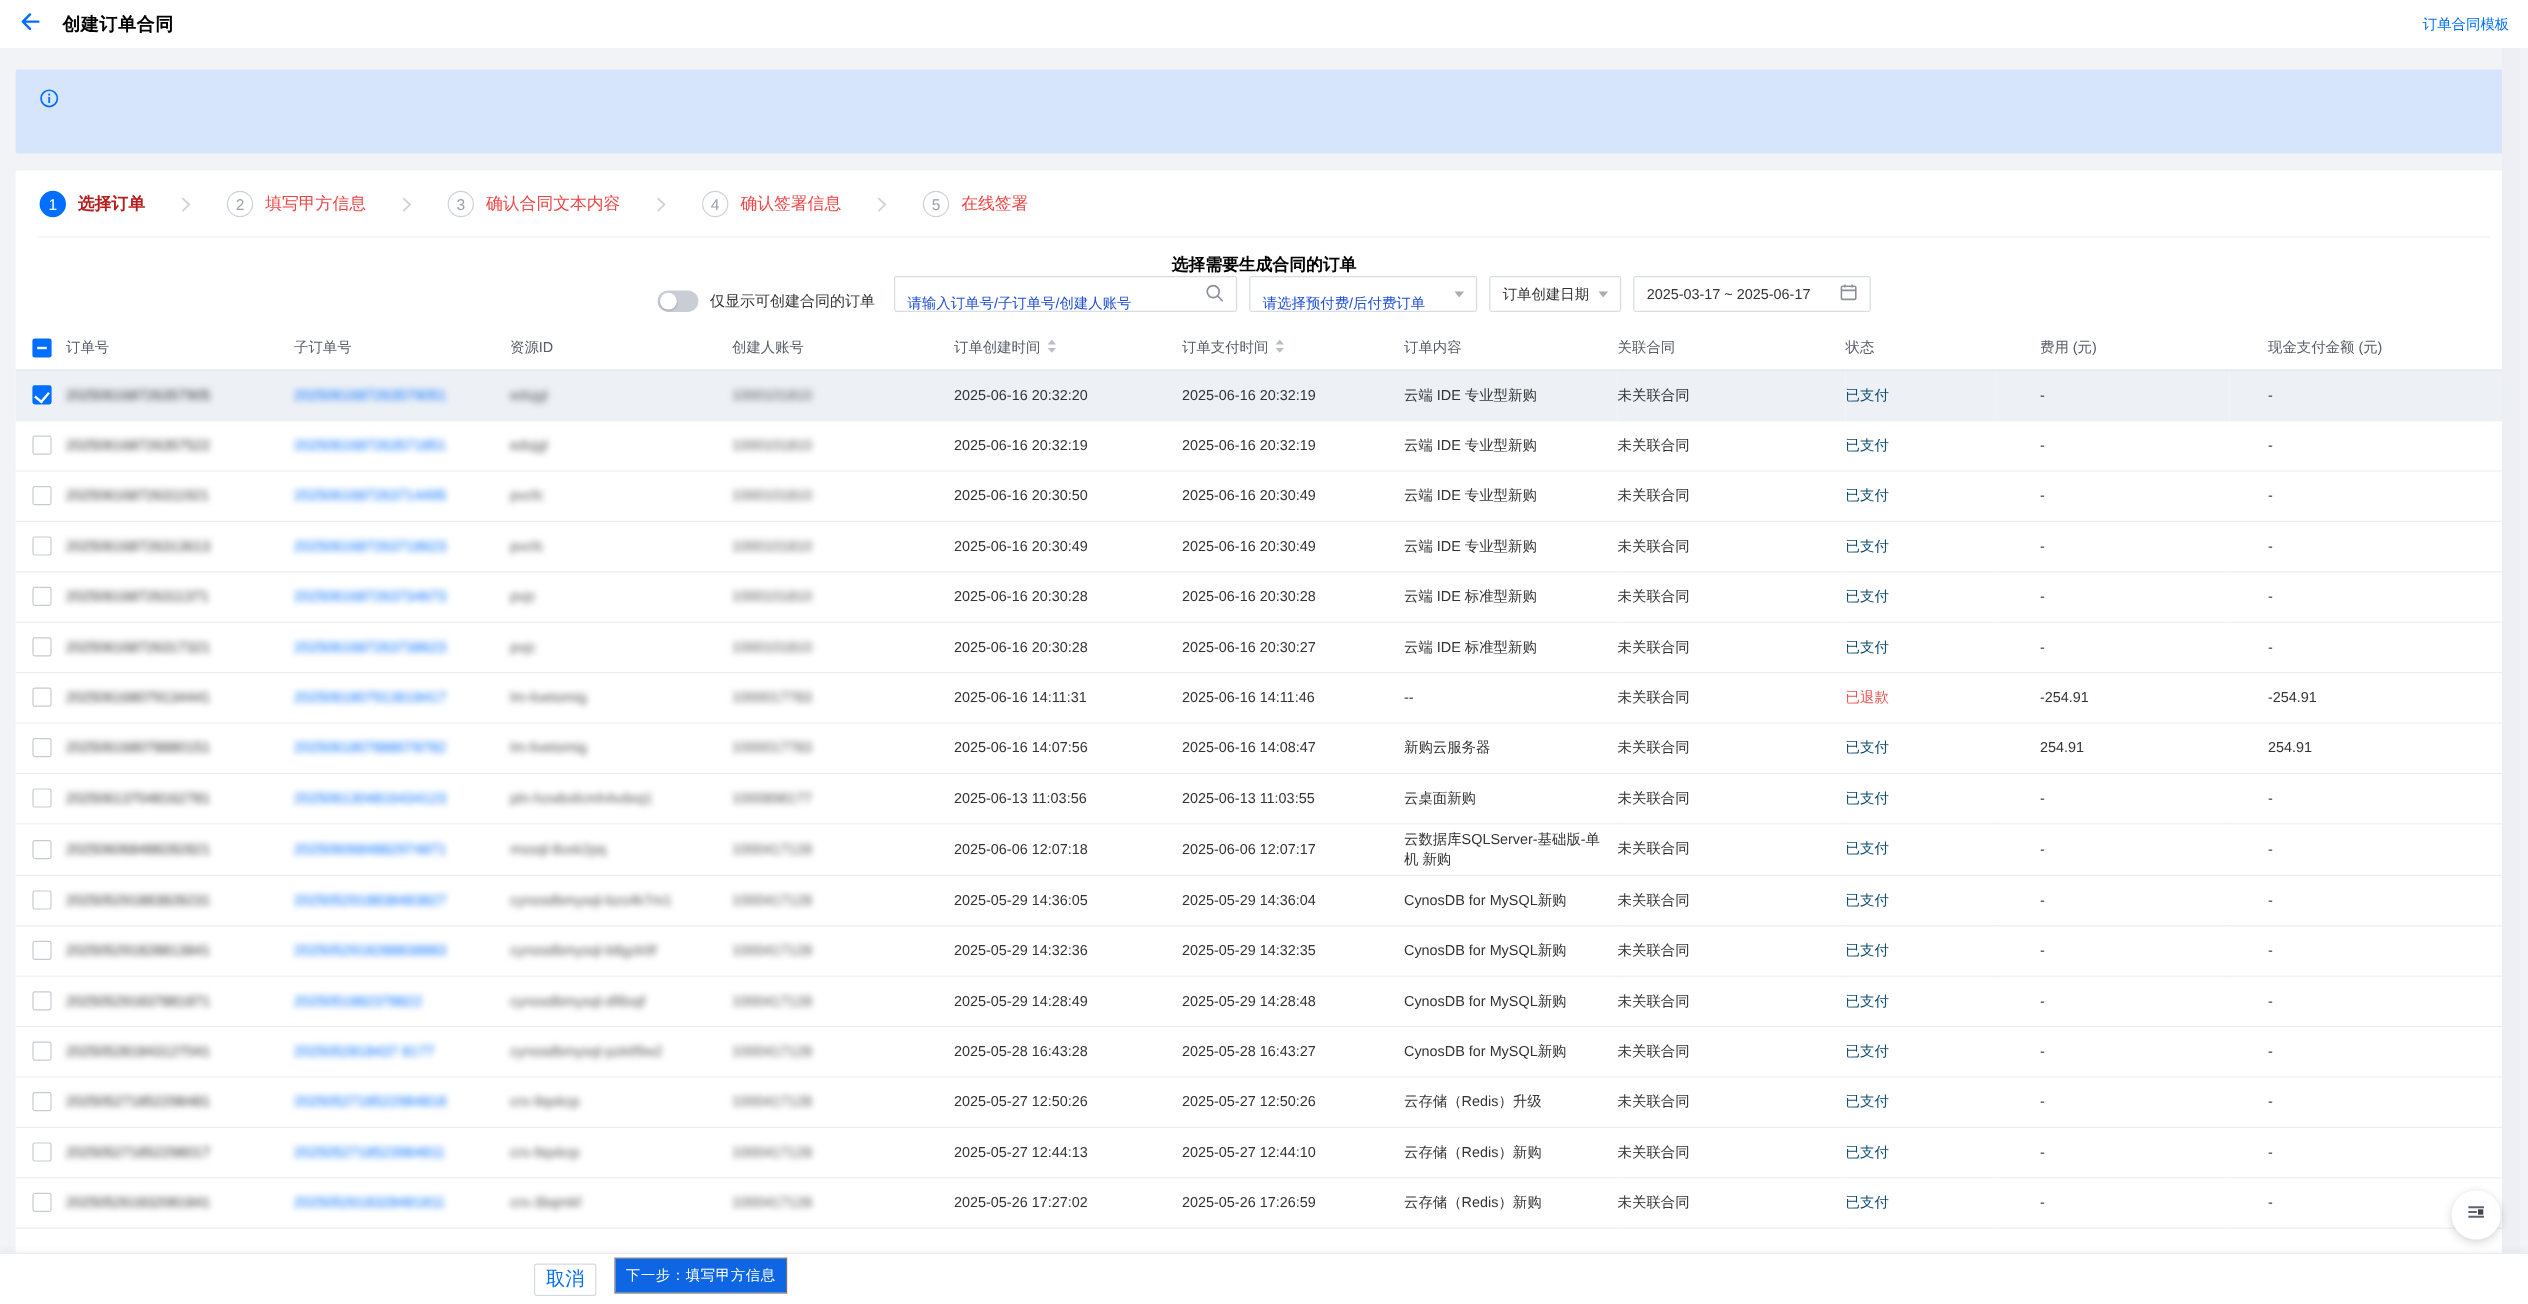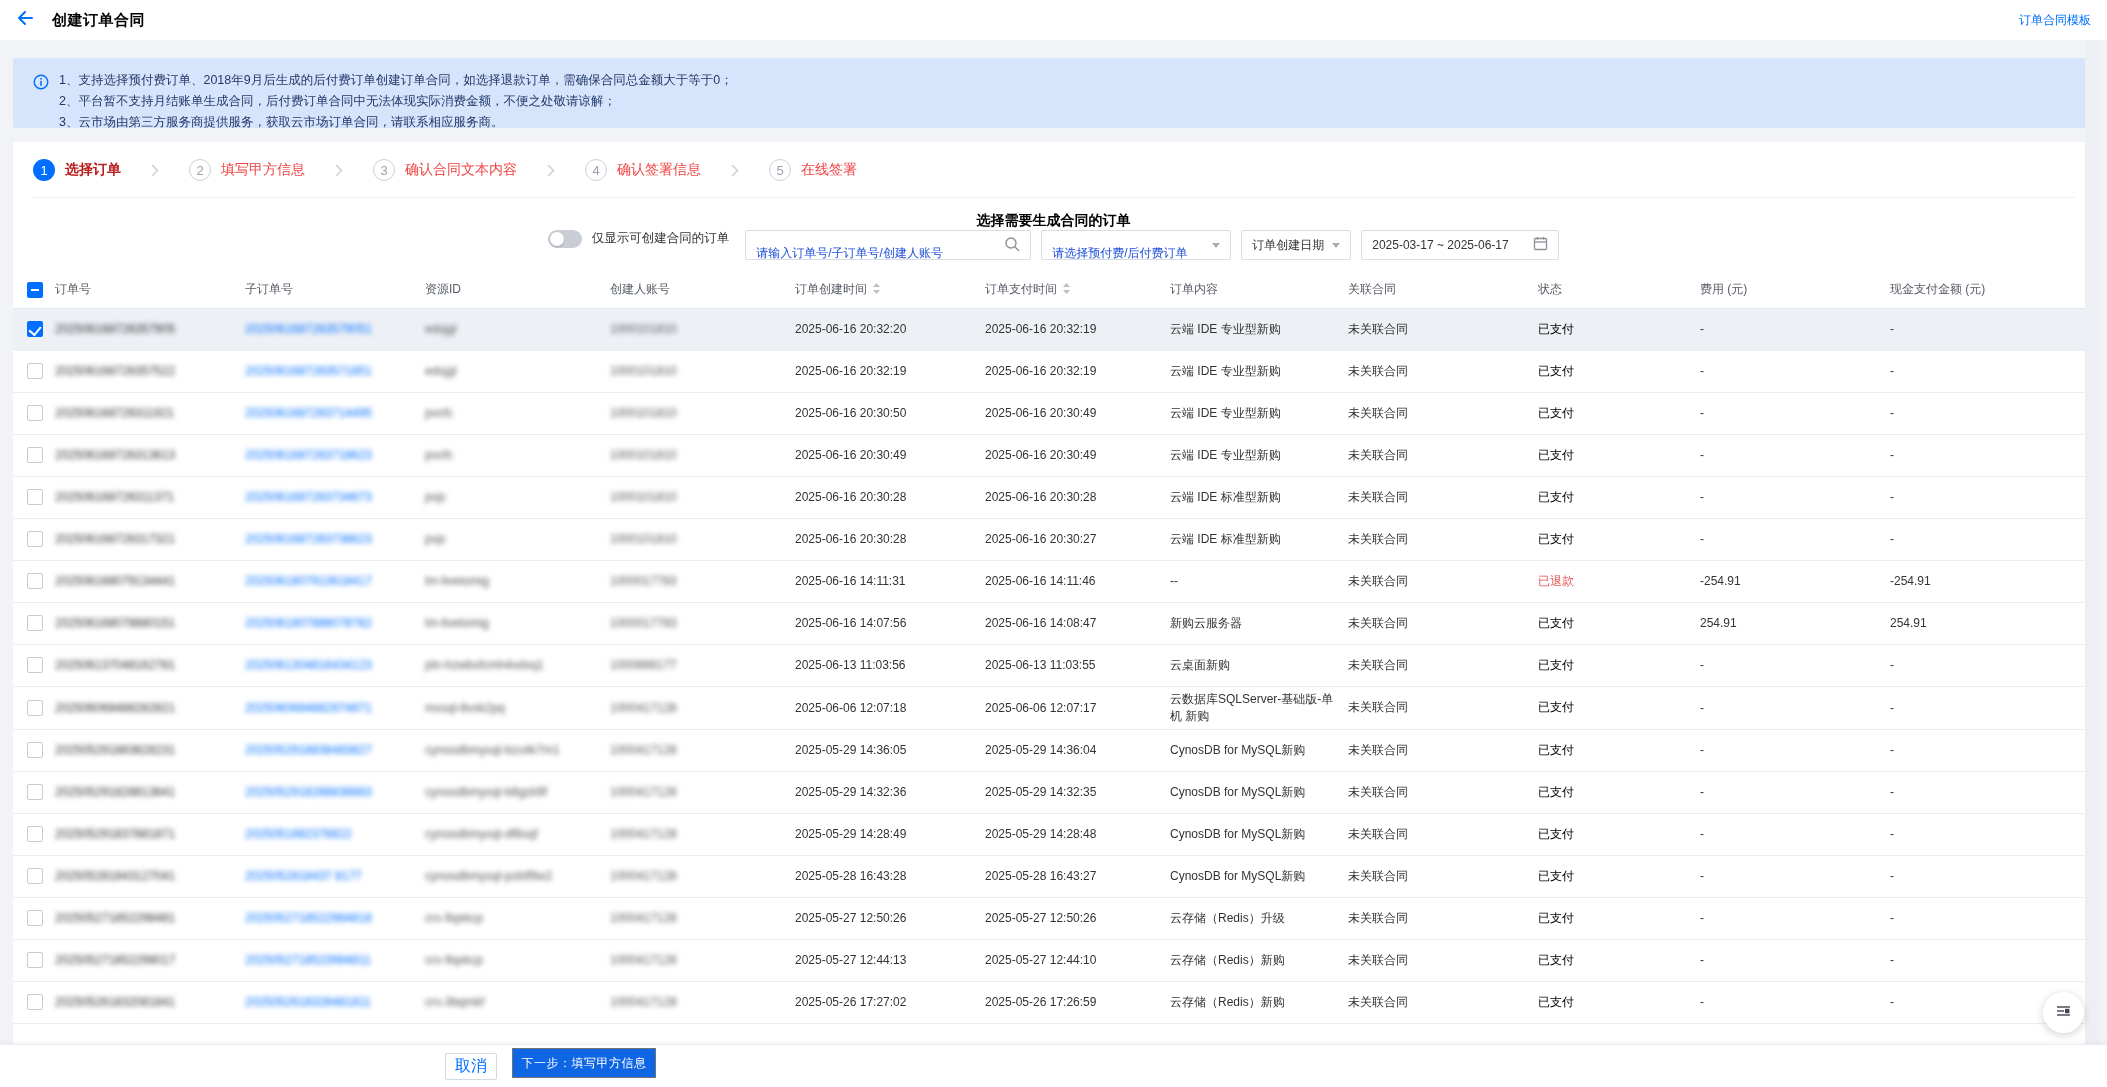--- a/index.html
+++ b/index.html
@@ -32,21 +32,21 @@
   .step.active .step-circle { background:#006eff; color:#fff; }
   .step:not(.active) .step-circle { background:#fff; border:1px solid #cdd1d9; color:#9ba1ad; }
   .step-label { margin-left:10px; font-size:14px; }
   .step.active .step-label { color:#b91c1c; font-weight:bold; }
   .step:not(.active) .step-label { color:#ef4444; }
   .step-chevron { margin:0 30px; display:flex; }
   .steps-divider { height:1px; background:#eef0f3; margin:0 19px; }
   
   .section-row { display:flex; align-items:center; justify-content:space-between; padding:14px 18px 12px;flex-direction:column; }
   .section-title { font-size:14px; font-weight:bold; color:#000; }
-  .filters { display:flex; align-items:flex-start; gap:10px; }
+  .filters { display:flex; align-items:flex-end; gap:10px; }
   .toggle { width:34px; height:18px; border-radius:9px; background:#c8cdd6; position:relative;
             cursor:pointer; flex:none; }
   .toggle-knob { position:absolute; left:2px; top:2px; width:14px; height:14px; border-radius:50%;
                  background:#fff; box-shadow:0 1px 2px rgba(0,0,0,.2); }
   .toggle-label { font-size:12.5px; color:#333; margin-right:6px; }
   .box { height:30px; border:1px solid #d8dce3; border-radius:2px; background:#fff;
          display:flex; align-items:center; font-size:12px; padding:0 10px;
          justify-content:space-between; cursor:pointer; }
   .search-box { width:286px; }
   .type-select { width:190px; }
@@ -67,21 +67,21 @@
   .cb-empty { background:#fff; border:1px solid #c6cbd4; }
   .cb-ind { background:#006eff; }
   .cb-ind::after { content:""; width:8px; height:2px; background:#fff; display:block; }
   .cb-checked { background:#006eff; position:relative; }
   .cb-checked::after { content:""; position:absolute; left:4px; top:3px; width:6px; height:9px;
         border:solid #fff; border-width:0 2px 2px 0; transform:rotate(40deg); }
   .blur { filter:blur(2.6px); }
   .link { color:#006eff; cursor:pointer; }
   .muted { color:#555; }
   .sort-icon { display:inline-block; vertical-align:-2px; margin-left:5px; }
-  .status-paid { color:#000000;font-family:Liberation Serif, serif; }
+  .status-paid { color:#0c4a6e;font-family:Liberation Serif, serif; }
   .status-refunded { color:#e65454; }
   .num-col { padding-left:37px !important; }
   .cash-col { padding-left:32px !important; }
   
   .footer { position:absolute; top:1044px; left:0; width:2107px; height:43px; background:#fff;
             border-top:1px solid #ebedf0; box-shadow:0 -2px 5px rgba(0,0,0,.04); z-index:6; }
   .cancel-btn { position:absolute; left:445px; top:8px; width:52px; height:27px; background:#fff;
                 border:1px solid #d5d9e0; border-radius:2px; color:#006eff; font-size:16px; cursor:pointer; }
   .next-wrap { position:absolute; left:512px; top:3px; border:1px solid #737373; }
   .next-btn { display:block; width:142px; height:28px; background:#0f66e4; color:#fff; border:none;
@@ -108,25 +108,20 @@
 </div>
 
 <div class="banner">
   <span class="banner-icon">
     <svg width="16" height="16" viewBox="0 0 16 16">
         <circle cx="8" cy="8" r="6.8" stroke="#006eff" stroke-width="1.4" fill="none"></circle>
         <rect x="7.25" y="6.8" width="1.5" height="5" fill="#006eff"></rect>
         <rect x="7.25" y="4" width="1.5" height="1.6" fill="#006eff"></rect>
       </svg>
   </span>
-  <div class="banner-lines">
-    <div>1、支持选择预付费订单、2018年9月后生成的后付费订单创建订单合同，如选择退款订单，需确保合同总金额大于等于0；</div>
-    <div>2、平台暂不支持月结账单生成合同，后付费订单合同中无法体现实际消费金额，不便之处敬请谅解；</div>
-    <div>3、云市场由第三方服务商提供服务，获取云市场订单合同，请联系相应服务商。</div>
-  </div>
 </div>
 
 <div class="card">
   <div class="steps">
       <div class="step active">
         <span class="step-circle">1</span>
         <span class="step-label">选择订单</span>
       </div>
       <span class="step-chevron">
         <svg width="8" height="13" viewBox="0 0 8 13">

